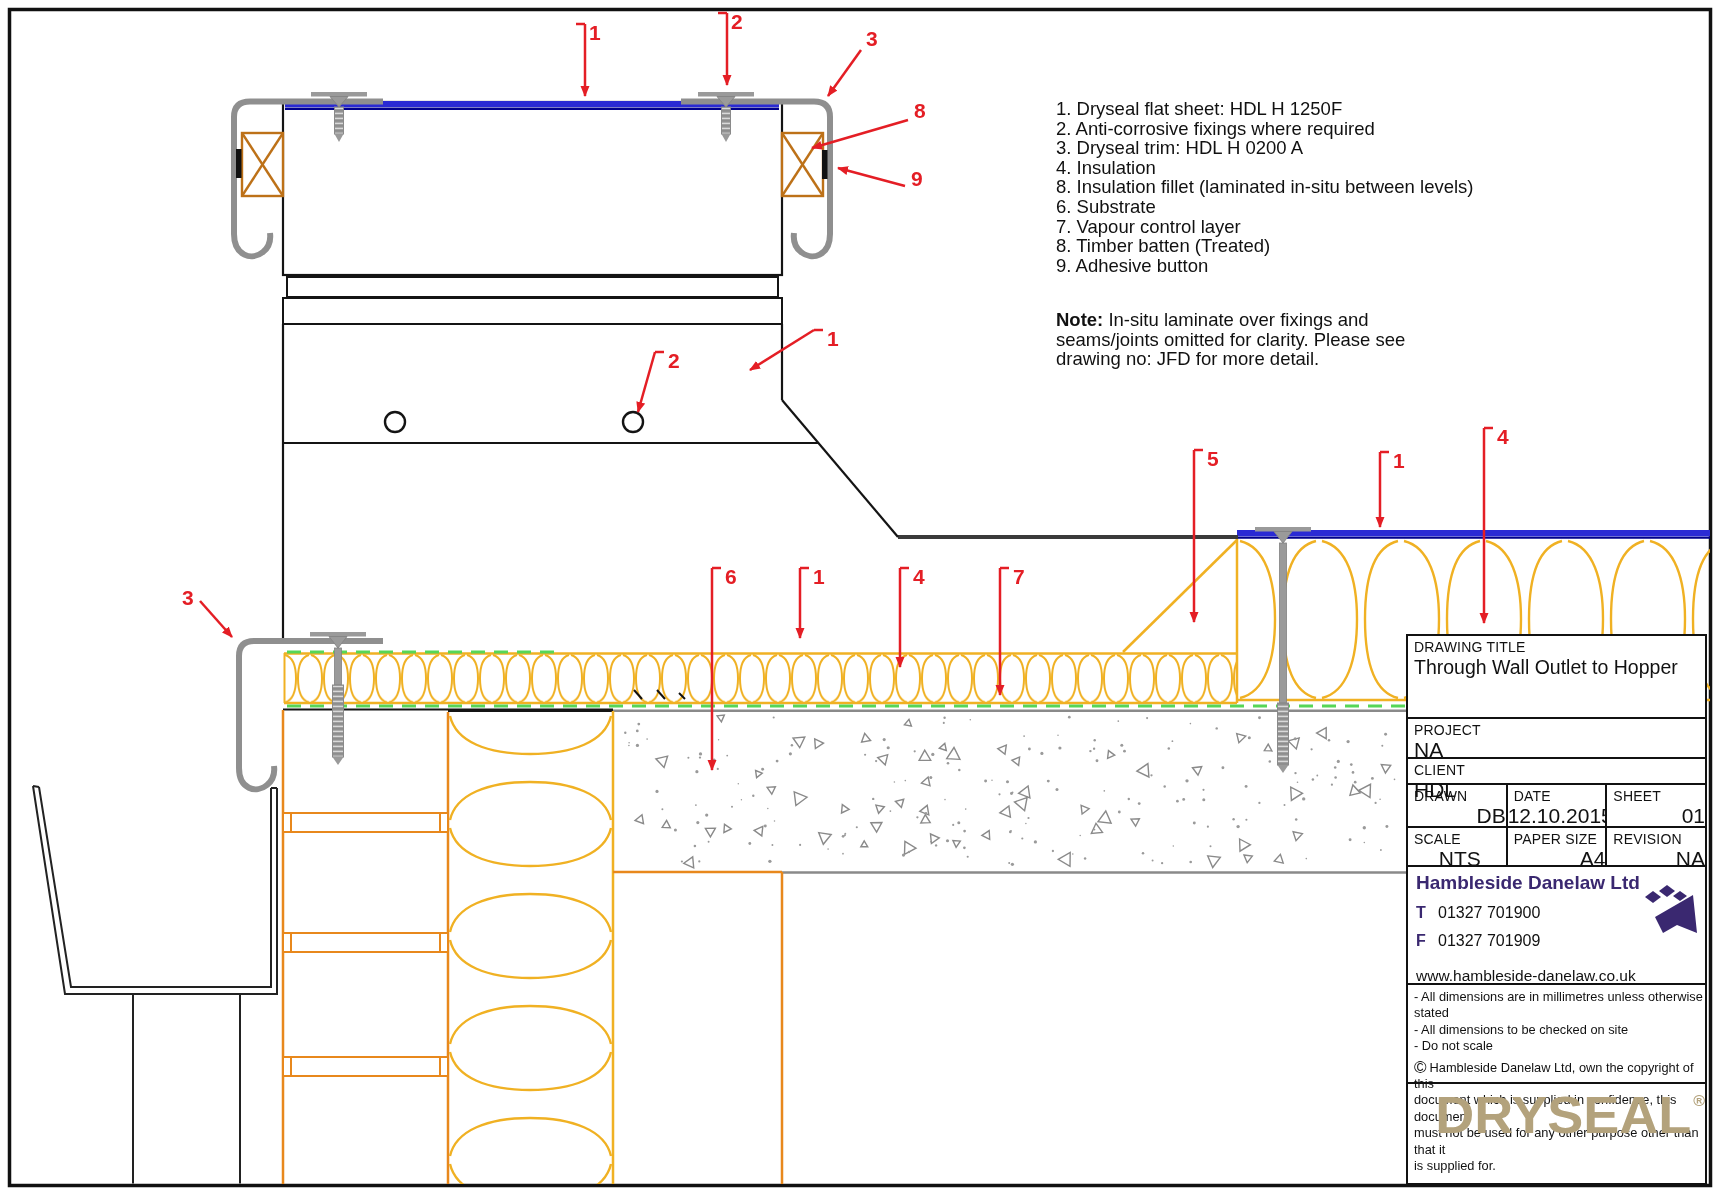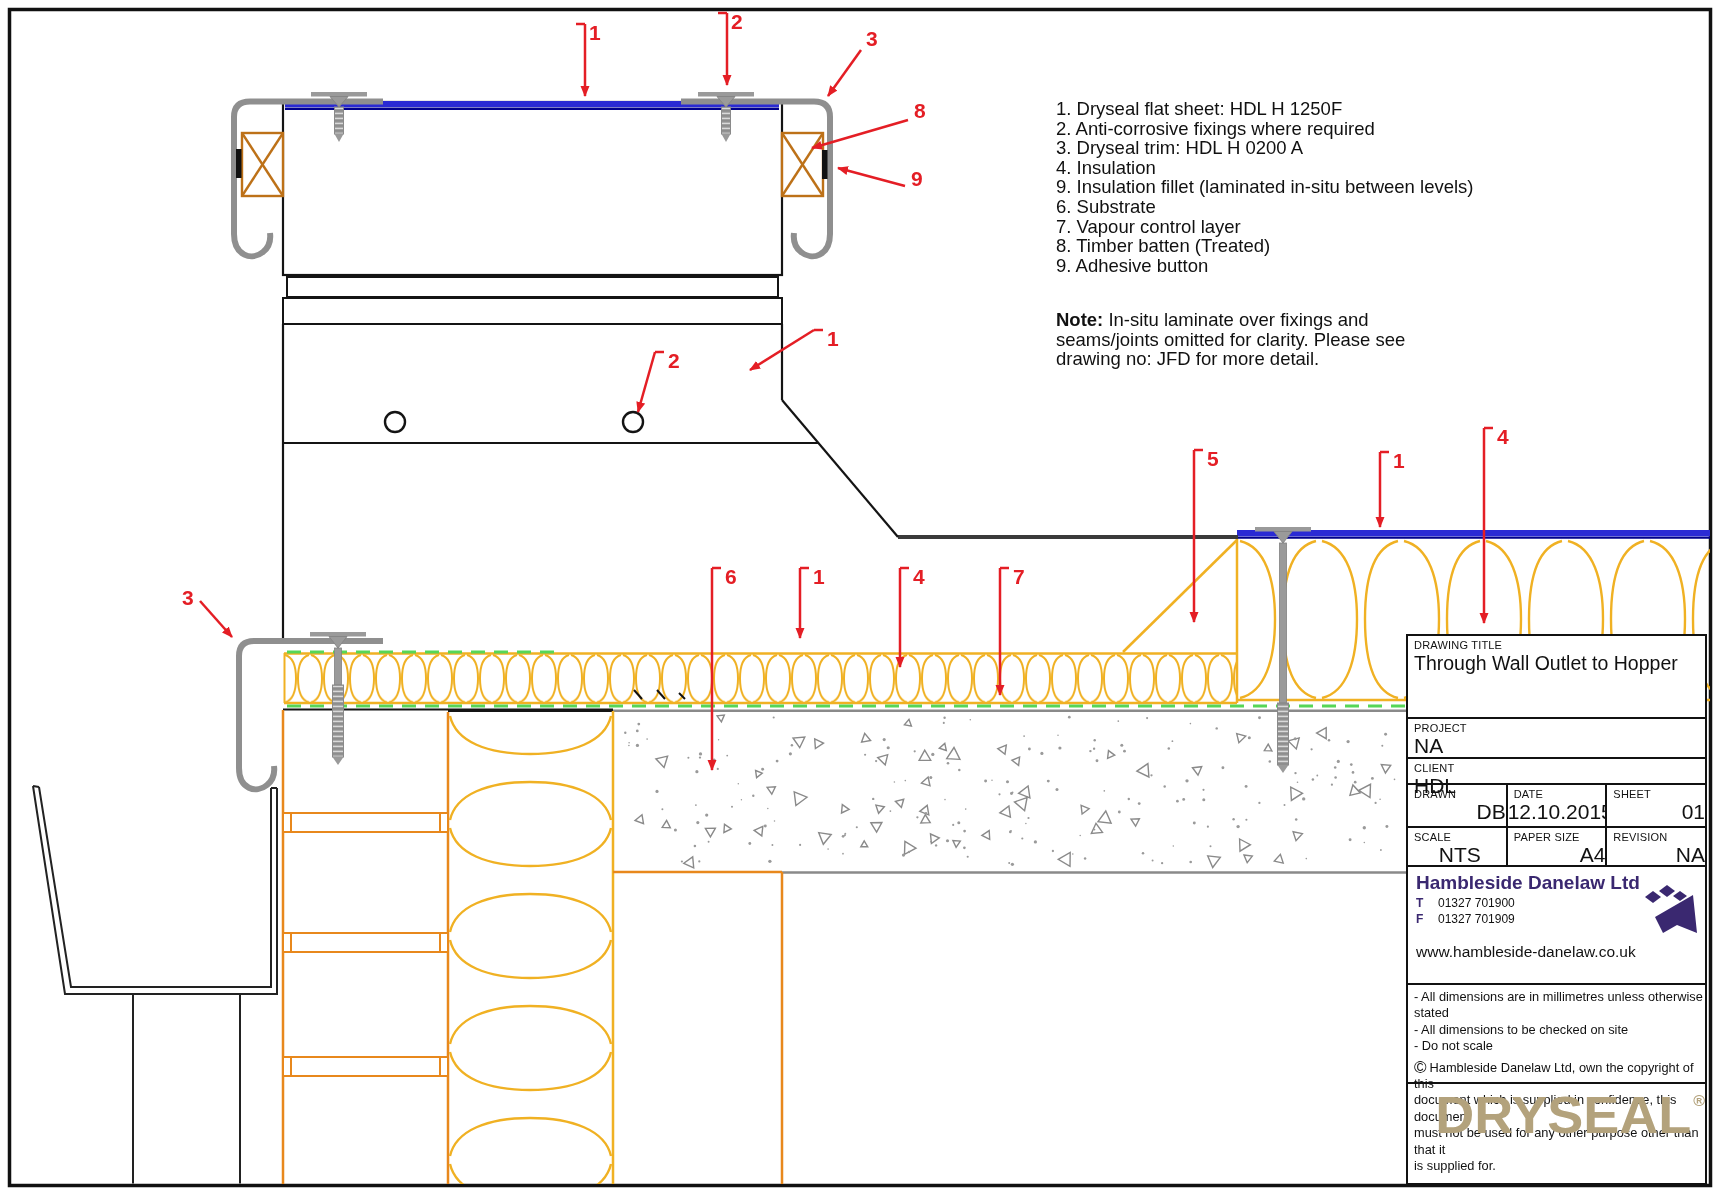--- a/index.html
+++ b/index.html
@@ -12,34 +12,34 @@
   .page{position:relative;width:1720px;height:1190px;background:#fff;overflow:hidden}
   .page svg.draw{position:absolute;left:0;top:0}
   svg text.call{font-family:"Liberation Sans",sans-serif;font-weight:700;font-size:21px;fill:var(--red)}
   
   .legend{position:absolute;left:1056px;top:99px;font-size:18.5px;line-height:19.6px;white-space:nowrap}
   .note{position:absolute;left:1056px;top:310px;font-size:18.5px;line-height:19.6px;white-space:nowrap}
   
   .tb{position:absolute;left:1406px;top:634px;width:301px;height:551px;background:#fff;border:2.5px solid #111;display:flex;flex-direction:column}
   .tb .row{border-top:2.5px solid #111;position:relative;flex:0 0 auto}
   .tb .row:first-child{border-top:none}
-  .lbl{font-size:11px;padding:3px 0 0 6px;letter-spacing:.2px}
+  .lbl{font-size:14px;padding:3px 0 0 6px;letter-spacing:.2px}
   .val-title{font-size:19.5px;padding:1px 0 0 6px}
   .val-big{font-size:21px;padding:0 0 0 6px}
   .cols{display:flex;height:100%}
   .cols>div{flex:1;border-left:2.5px solid #111;overflow:hidden}
   .cols>div:first-child{border-left:none}
   .cols .cv{font-size:21px;text-align:right;padding-top:0}
   .r-title{height:81px}.r-proj{height:40px}.r-cli{height:26px}
   .r-dds{height:43px}.r-spr{height:39px}.r-dno{height:42px}
   .r-comp{height:118px}.r-disc{height:99px}.r-brand{flex:1 1 auto}
   .val-dno{font-size:25px;padding:0 0 0 6px;letter-spacing:.5px}
   .comp{padding:5px 8px 0 8px;position:relative;height:100%}
   .comp .cname{color:var(--purple);font-weight:700;font-size:19px}
-  .comp .tel{font-size:12px;margin-top:2px}
+  .comp .tel{font-size:16px;margin-top:10px}
   .comp .tel b{display:inline-block;width:22px}
   .comp .www{font-size:15.5px;margin-top:17px}
   .comp .hdlogo{position:absolute;right:6px;top:16px}
   .disc{padding:4px 0 0 6px;font-size:12.8px;line-height:16.4px}
   .disc .cpy{margin-top:5px;position:relative;padding-left:0}
   .cpy .csym{font-size:17px;vertical-align:-1px;margin-right:3px}
   .brandbox{height:100%;display:flex;align-items:center;justify-content:flex-end}
   .brand{font-weight:900;font-size:54px;color:var(--tan);letter-spacing:0;transform:scaleY(.96)}
   .brand .reg{font-size:16px;font-weight:700;vertical-align:28px;margin-left:2px}
 </style>
@@ -488,21 +488,21 @@
     <text class="call" x="1393" y="468">1</text>
     <text class="call" x="1497" y="444">4</text>
   </g>
 </svg>
 
 <div class="legend">
   <div>1. Dryseal flat sheet: HDL H 1250F</div>
   <div>2. Anti-corrosive fixings where required</div>
   <div>3. Dryseal trim: HDL H 0200 A</div>
   <div>4. Insulation</div>
-  <div>9. Insulation fillet (laminated in-situ between levels)</div>
+  <div>8. Insulation fillet (laminated in-situ between levels)</div>
   <div>6. Substrate</div>
   <div>7. Vapour control layer</div>
   <div>8. Timber batten (Treated)</div>
   <div>9. Adhesive button</div>
 </div>
 
 <div class="note">
   <div><b>Note:</b> <span>In-situ laminate over fixings and</span></div>
   <div>seams/joints omitted for clarity. Please see</div>
   <div>drawing no: JFD for more detail.</div>

